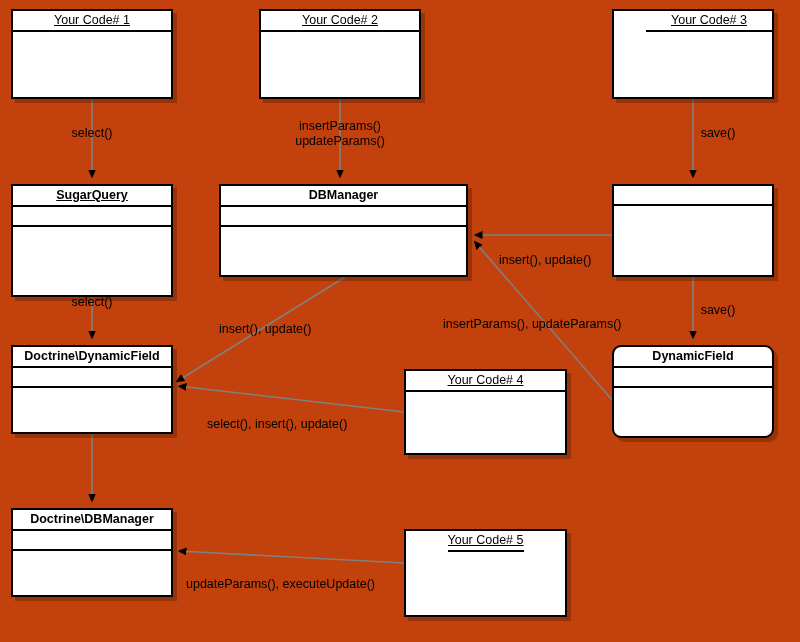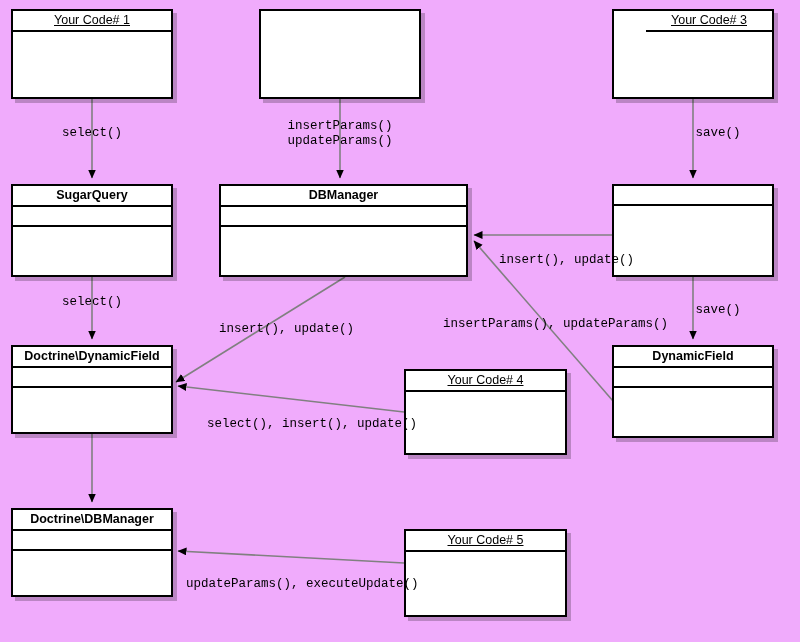--- a/index.html
+++ b/index.html
@@ -7,21 +7,21 @@
     padding: 0;
     background: #ffffff;
   }
   body {
     font-family: "Liberation Sans", sans-serif;
   }
   #canvas {
     position: relative;
     width: 800px;
     height: 642px;
-    background: #f0abfc;
+    background: #c2410c;
     overflow: hidden;
   }
   svg.edges {
     position: absolute;
     left: 0;
     top: 0;
     width: 800px;
     height: 642px;
     pointer-events: none;
   }
@@ -61,21 +61,20 @@
   }
   .uml-box.actor .uml-attrs {
     border-bottom: none;
   }
   .edge-label {
     position: absolute;
     font-size: 12.5px;
     color: #000000;
     white-space: nowrap;
     line-height: 15px;
-    font-family: Liberation Mono, monospace;
   }
   .edge-label.center {
     text-align: center;
   }
 </style>
 </head>
 <body>
 
 <div id="canvas">
 
@@ -100,63 +99,64 @@
       </g>
   </svg>
 
   <div id="nodes-layer">
       <div class="uml-box actor" style="left: 11px; top: 9px; width: 162px; height: 90px;">
         <div class="uml-title">Your Code# 1</div>
         <div class="uml-attrs"></div>
         <div class="uml-ops"></div>
       </div>
       <div class="uml-box actor" style="left: 259px; top: 9px; width: 162px; height: 90px;">
+        <div class="uml-title">Your Code# 2</div>
         <div class="uml-attrs"></div>
         <div class="uml-ops"></div>
       </div>
       <div class="uml-box actor" style="left: 612px; top: 9px; width: 162px; height: 90px; padding-left: 32px;">
         <div class="uml-title">Your Code# 3</div>
         <div class="uml-attrs"></div>
         <div class="uml-ops"></div>
       </div>
-      <div class="uml-box" style="left: 11px; top: 184px; width: 162px; height: 93px;">
+      <div class="uml-box" style="left: 11px; top: 184px; width: 162px; height: 113px; text-decoration: underline;">
         <div class="uml-title">SugarQuery</div>
         <div class="uml-attrs"></div>
         <div class="uml-ops"></div>
       </div>
       <div class="uml-box" style="left: 219px; top: 184px; width: 249px; height: 93px;">
         <div class="uml-title">DBManager</div>
         <div class="uml-attrs"></div>
         <div class="uml-ops"></div>
       </div>
       <div class="uml-box" style="left: 612px; top: 184px; width: 162px; height: 93px;">
         <div class="uml-attrs"></div>
         <div class="uml-ops"></div>
       </div>
       <div class="uml-box" style="left: 11px; top: 345px; width: 162px; height: 89px;">
         <div class="uml-title">Doctrine\DynamicField</div>
         <div class="uml-attrs"></div>
         <div class="uml-ops"></div>
       </div>
-      <div class="uml-box" style="left: 612px; top: 345px; width: 162px; height: 93px;">
+      <div class="uml-box" style="left: 612px; top: 345px; width: 162px; height: 93px; border-radius: 9px;">
         <div class="uml-title">DynamicField</div>
         <div class="uml-attrs"></div>
         <div class="uml-ops"></div>
       </div>
       <div class="uml-box actor" style="left: 404px; top: 369px; width: 163px; height: 86px;">
         <div class="uml-title">Your Code# 4</div>
         <div class="uml-attrs"></div>
         <div class="uml-ops"></div>
       </div>
       <div class="uml-box" style="left: 11px; top: 508px; width: 162px; height: 89px;">
         <div class="uml-title">Doctrine\DBManager</div>
         <div class="uml-attrs"></div>
         <div class="uml-ops"></div>
       </div>
-      <div class="uml-box actor" style="left: 404px; top: 529px; width: 163px; height: 88px;">
+      <div class="uml-box actor" style="left: 404px; top: 529px; width: 163px; height: 88px; align-items: center;">
         <div class="uml-title">Your Code# 5</div>
         <div class="uml-attrs"></div>
         <div class="uml-ops"></div>
       </div>
     </div>
   <div id="labels-layer">
       <div class="edge-label center" style="top: 126px; left: 92px; width: auto; text-align: center; padding-left: 0px; transform: translateX(-50%); white-space: pre;">select()</div>
       <div class="edge-label center" style="top: 119px; left: 340px; width: auto; text-align: center; padding-left: 0px; transform: translateX(-50%); white-space: pre;">insertParams()
 updateParams()</div>
       <div class="edge-label center" style="top: 126px; left: 718px; width: auto; text-align: center; padding-left: 0px; transform: translateX(-50%); white-space: pre;">save()</div>

